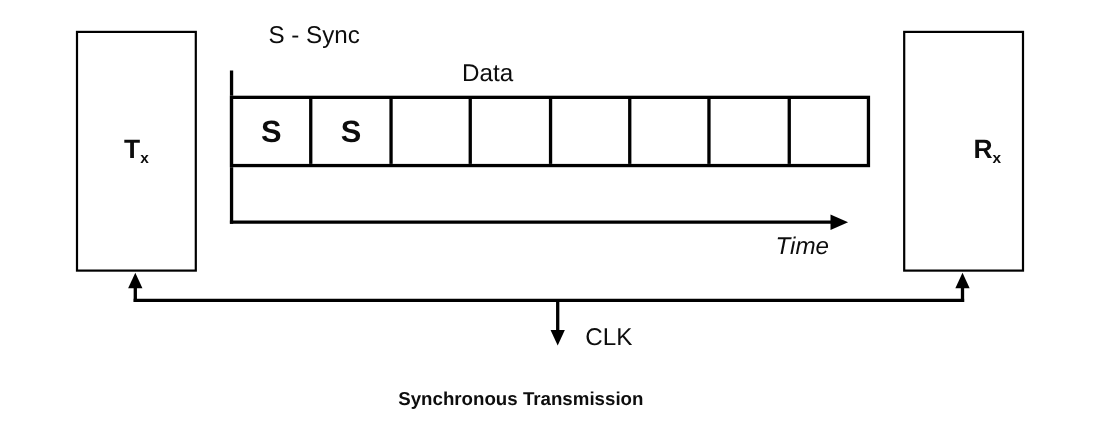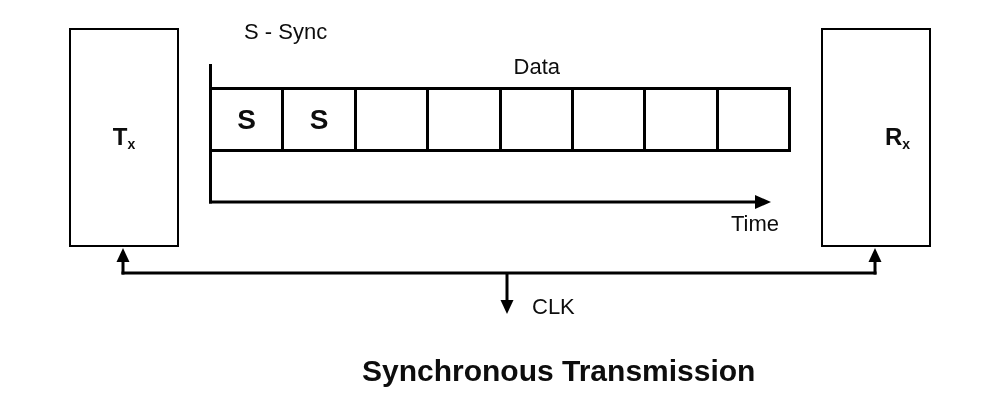--- a/index.html
+++ b/index.html
@@ -43,26 +43,26 @@
   .cell{
     flex:1 1 0;
     border-right:3px solid var(--line);
     display:flex;align-items:center;justify-content:center;
     font-weight:700;font-size:28px;line-height:1;
   }
   .cell:last-child{border-right:none;}
 
   .label{position:absolute;font-size:22px;line-height:1.1;white-space:nowrap;}
   .legend{left:244px;top:20px;}
-  .data-label{left:420px;top:55px;width:140px;text-align:right;}
-  .time-label{left:705px;top:212px;width:100px;text-align:center;}
+  .data-label{left:420px;top:55px;width:140px;text-align:left;}
+  .time-label{left:705px;top:212px;width:100px;font-style:italic;}
   .clk-label{left:532px;top:295px;}
   .caption{
     position:absolute;left:362px;top:354px;
-    font-size:30px;font-weight:700;line-height:1.1;white-space:nowrap;
+    font-size:17px;font-weight:700;line-height:1.1;white-space:nowrap;
   }
 </style>
 </head>
 <body>
 
 <div class="stage">
 
   <svg class="lines" viewBox="0 0 1000 400" aria-hidden="true">
 
     <g>

